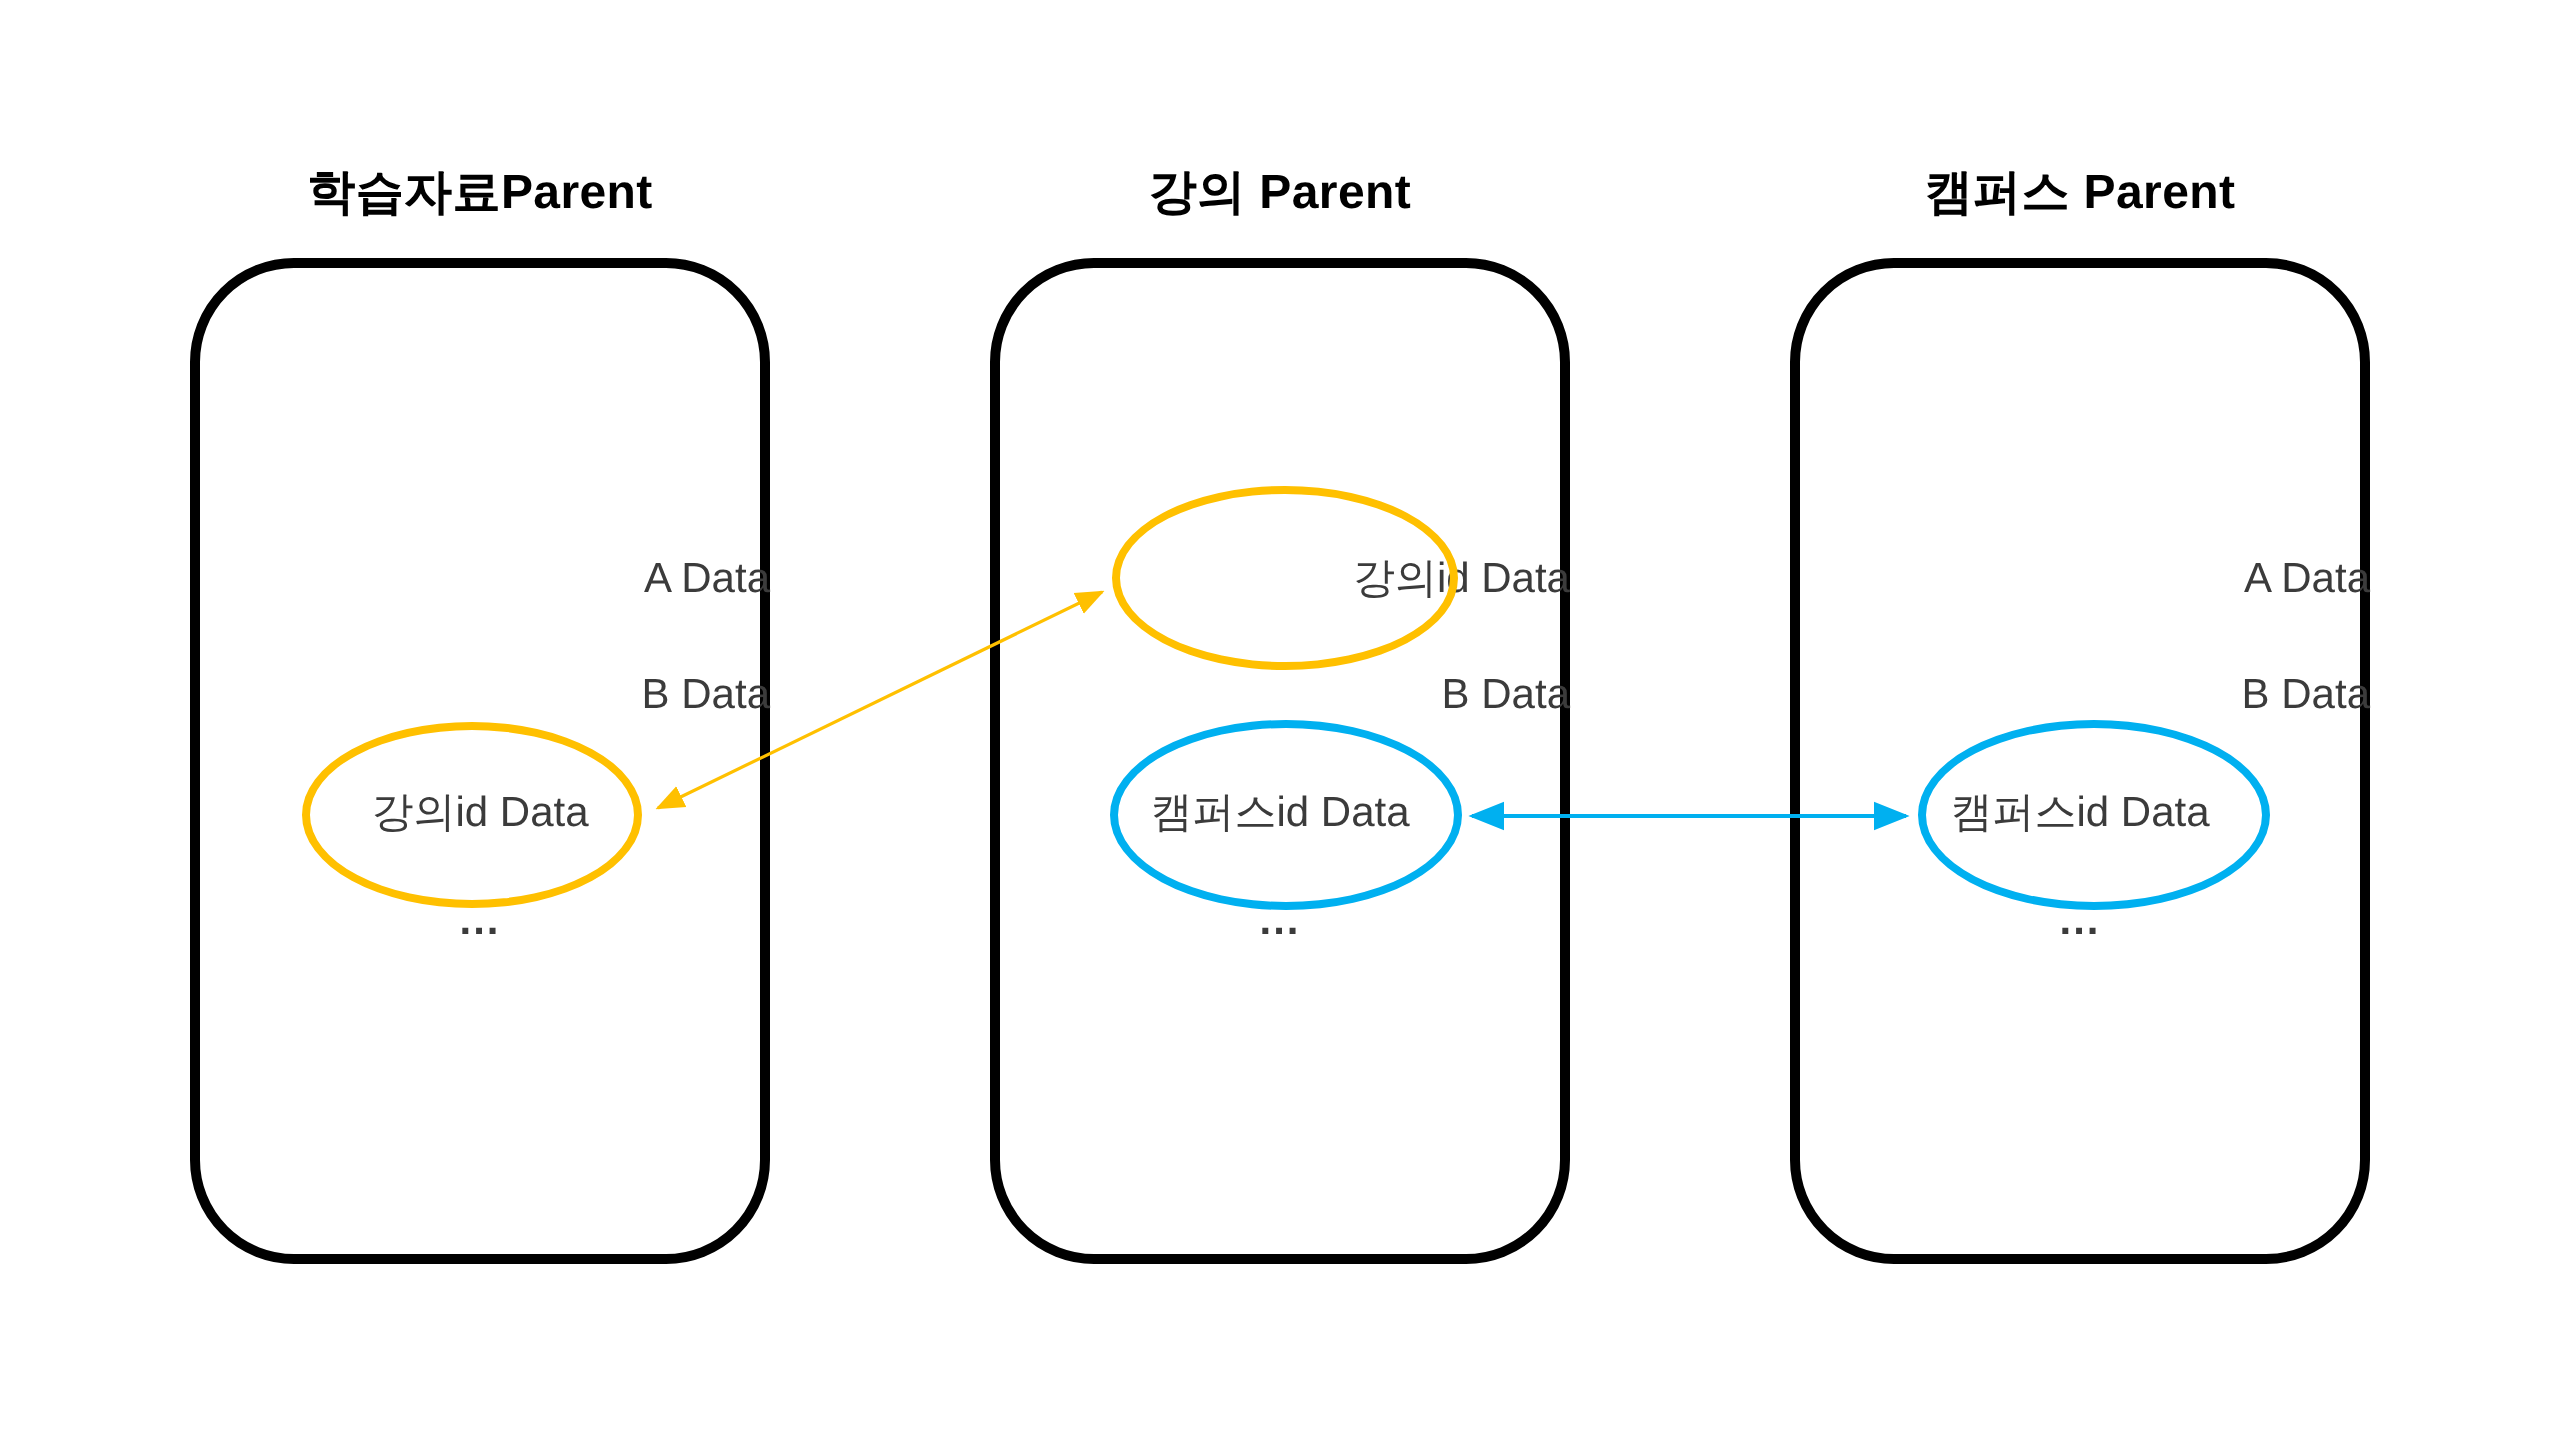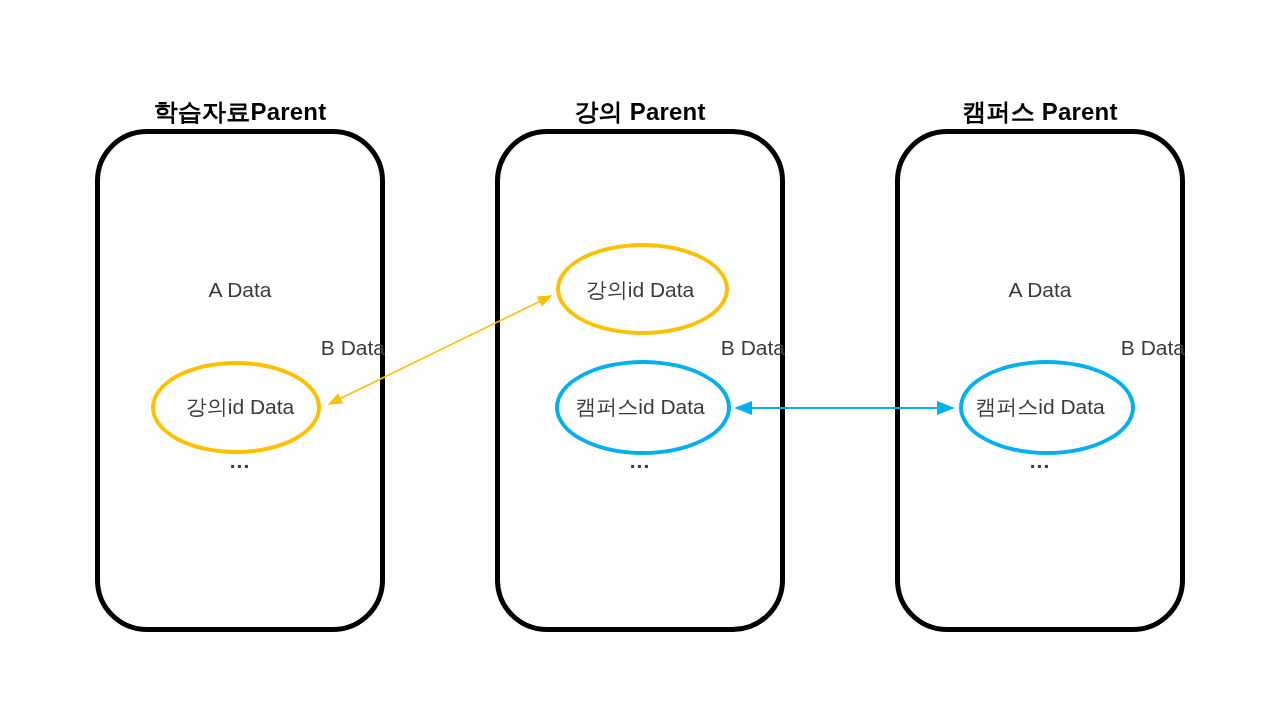--- a/index.html
+++ b/index.html
@@ -17,42 +17,41 @@
   }
   .col-title {
     position: absolute;
     top: 80px;
     width: 290px;
     text-align: center;
     font-size: 24px;
     font-weight: 700;
     color: var(--color-title, #000000);
     letter-spacing: 0.2px;
-    margin-top: 16px;
   }
   .parent-box {
     position: absolute;
     top: 129px;
     width: 290px;
     height: 503px;
     border: 5px solid var(--color-box_border, #000000);
     border-radius: 52px;
     box-sizing: border-box;
     background: transparent;
   }
   .data-row {
     position: absolute;
     width: 290px;
     height: 30px;
     line-height: 30px;
     text-align: center;
     font-size: 21px;
     color: var(--color-text, #3b3b3b);
   }
-  .row-0 { top: 275px; }
+  .row-0 { top: 275px; text-align: right; }
   .row-1 { top: 333px; text-align: right; }
   .row-2 { top: 392px; }
   .row-3 { top: 446px; font-weight: 700; letter-spacing: 1px; }
   .col-0 .col-title, .col-0 .parent-box, .col-0 .data-row { left: 95px; }
   .col-1 .col-title, .col-1 .parent-box, .col-1 .data-row { left: 495px; }
   .col-2 .col-title, .col-2 .parent-box, .col-2 .data-row { left: 895px; }
   .highlight-ellipse {
     position: absolute;
     border-radius: 50%;
     box-sizing: border-box;

